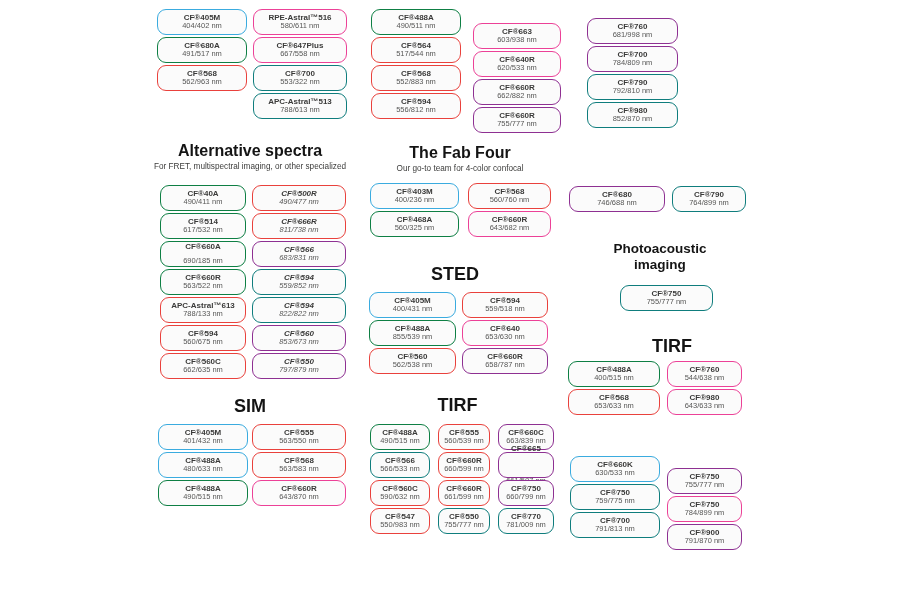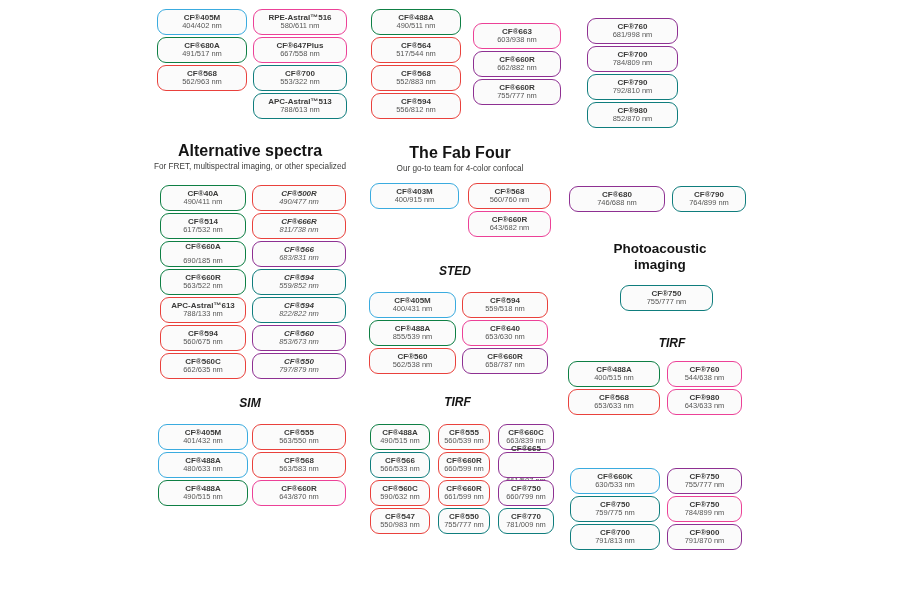--- a/index.html
+++ b/index.html
@@ -6,21 +6,21 @@
   #canvas{position:relative;width:900px;height:594px;background:#ffffff;overflow:hidden;
           font-family:"Liberation Sans",sans-serif;}
   .stack{position:absolute;display:flex;flex-direction:column;gap:2px;}
   .badge{height:26px;border:1.6px solid #888;border-radius:9px;background:#fbfbfb;
          display:flex;flex-direction:column;align-items:center;justify-content:center;
          line-height:1.18;box-sizing:border-box;}
   .bname{font-size:8px;font-weight:700;color:#3a3a39;white-space:nowrap;}
   .bval{font-size:7.5px;color:#575756;white-space:nowrap;}
   .h-title{position:absolute;text-align:center;font-weight:700;color:#141414;letter-spacing:0;}
   .h-big{font-size:16px;}
-  .h-mid{font-size:12px;font-style:italic;}
+  .h-mid{font-size:18px;}
   .h-sub{position:absolute;text-align:center;font-weight:400;font-size:8.2px;color:#3c3c3b;}
   .h-two{line-height:16px;font-size:13.5px;}
   .h-two span{display:block;}
 </style>
 </head>
 <body>
 
 <div id="canvas">
 
   <div class="h-title h-big" style="left:150px;top:142px;width:200px;">Alternative spectra</div>
@@ -92,20 +92,24 @@
         <div class="badge" style="border-color: rgb(233, 65, 60);">
           <div class="bname">CF®594</div>
           <div class="bval">556/812 nm</div>
         </div>
       </div>
       <div class="stack" style="left: 473px; top: 9px; width: 88px; margin-top: 14px;">
         <div class="badge" style="border-color: rgb(236, 65, 151);">
           <div class="bname">CF®663</div>
           <div class="bval">603/938 nm</div>
         </div>
+        <div class="badge" style="border-color: rgb(236, 65, 151);">
+          <div class="bname">CF®640R</div>
+          <div class="bval">620/533 nm</div>
+        </div>
         <div class="badge" style="border-color: rgb(142, 48, 146);">
           <div class="bname">CF®660R</div>
           <div class="bval">662/882 nm</div>
         </div>
         <div class="badge" style="border-color: rgb(142, 48, 146);">
           <div class="bname">CF®660R</div>
           <div class="bval">755/777 nm</div>
         </div>
       </div>
       <div class="stack" style="left: 587px; top: 18px; width: 91px;">
@@ -182,21 +186,25 @@
           <div class="bval">853/673 nm</div>
         </div>
         <div class="badge" style="border-color: rgb(142, 48, 146);">
           <div class="bname">CF®550</div>
           <div class="bval">797/879 nm</div>
         </div>
       </div>
       <div class="stack" style="left: 370px; top: 183px; width: 89px;">
         <div class="badge" style="border-color: rgb(58, 171, 223);">
           <div class="bname">CF®403M</div>
-          <div class="bval">400/915 nm</div>
+          <div class="bval">400/236 nm</div>
+        </div>
+        <div class="badge" style="border-color: rgb(14, 127, 68);">
+          <div class="bname">CF®468A</div>
+          <div class="bval">560/325 nm</div>
         </div>
       </div>
       <div class="stack" style="left: 468px; top: 183px; width: 83px;">
         <div class="badge" style="border-color: rgb(233, 65, 60);">
           <div class="bname">CF®568</div>
           <div class="bval">560/760 nm</div>
         </div>
         <div class="badge" style="border-color: rgb(236, 65, 151);">
           <div class="bname">CF®660R</div>
           <div class="bval">643/682 nm</div>
@@ -343,21 +351,21 @@
       <div class="stack" style="left: 667px; top: 361px; width: 75px;">
         <div class="badge" style="border-color: rgb(236, 65, 151);">
           <div class="bname">CF®760</div>
           <div class="bval">544/638 nm</div>
         </div>
         <div class="badge" style="border-color: rgb(236, 65, 151);">
           <div class="bname">CF®980</div>
           <div class="bval">643/633 nm</div>
         </div>
       </div>
-      <div class="stack" style="left: 570px; top: 468px; width: 90px;">
+      <div class="stack" style="left: 570px; top: 456px; width: 90px;">
         <div class="badge" style="border-color: rgb(58, 171, 223);">
           <div class="bname">CF®660K</div>
           <div class="bval">630/533 nm</div>
         </div>
         <div class="badge" style="border-color: rgb(15, 125, 125);">
           <div class="bname">CF®750</div>
           <div class="bval">759/775 nm</div>
         </div>
         <div class="badge" style="border-color: rgb(15, 125, 125);">
           <div class="bname">CF®700</div>

